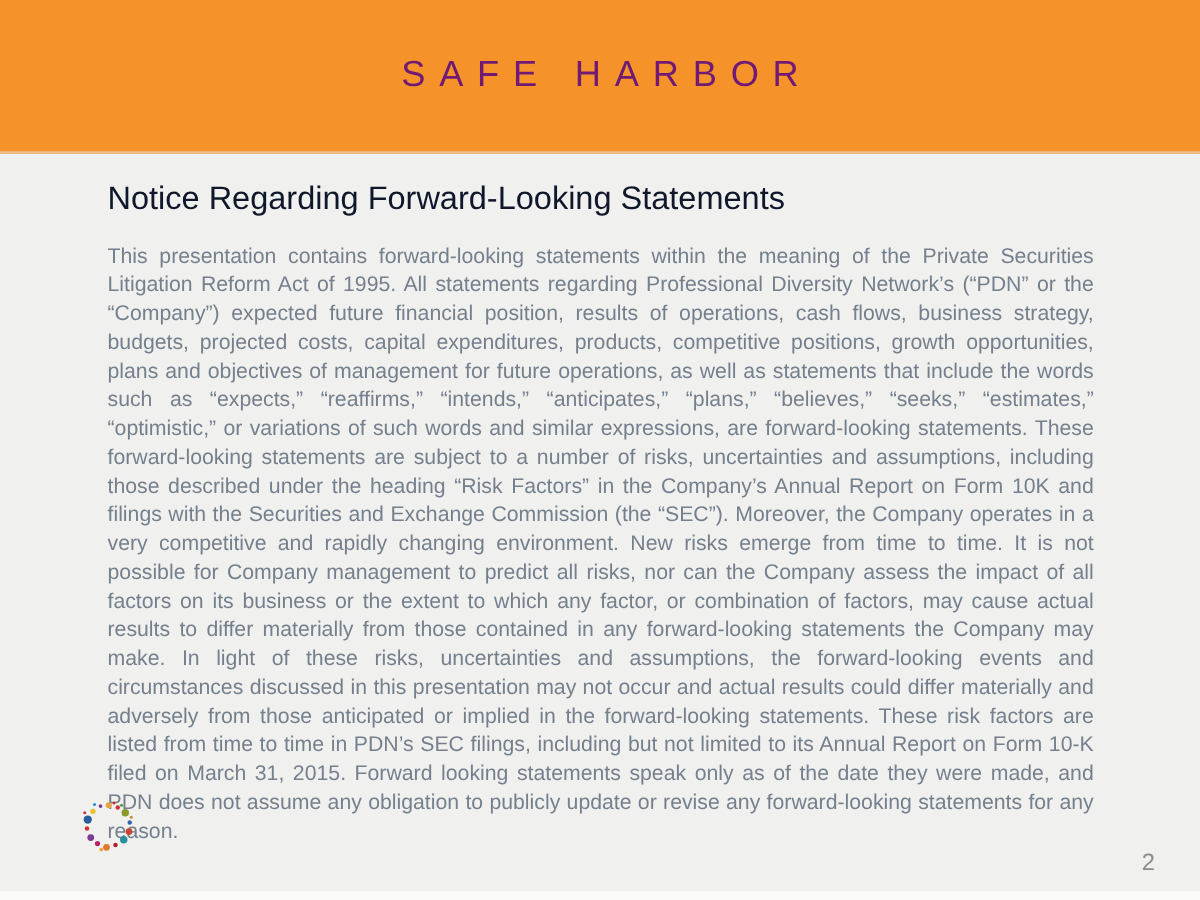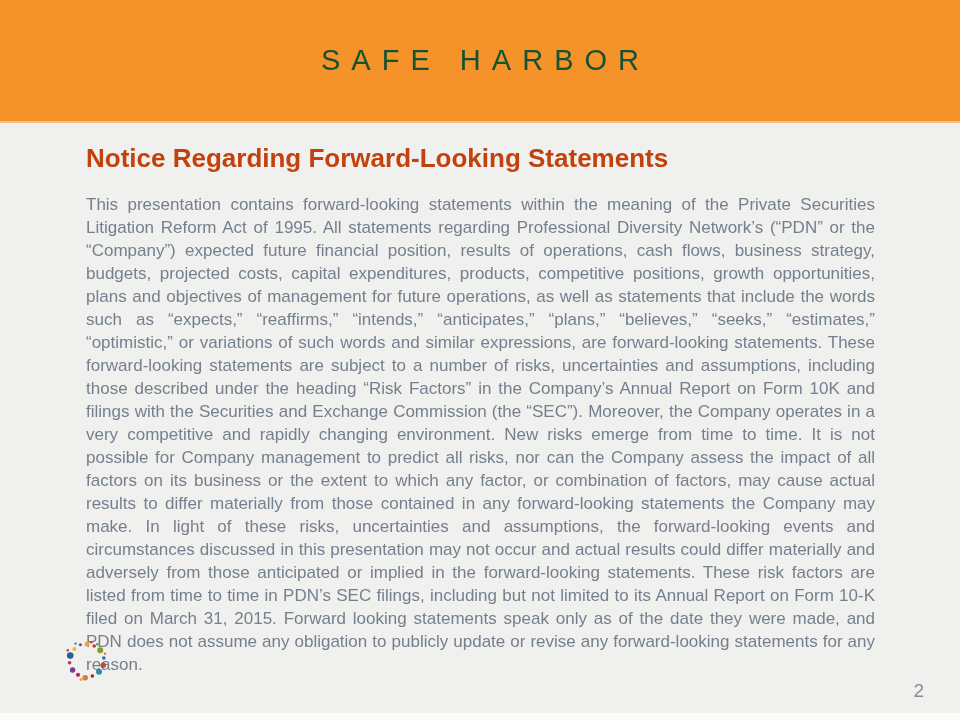--- a/index.html
+++ b/index.html
@@ -22,36 +22,36 @@
     background: #f5932a;
     border-bottom: 2px solid #ecc18c;
   }
 
   .slide-title {
     position: absolute;
     top: 44px;
     left: 0;
     width: 100%;
     text-align: center;
-    color: #14532d;
+    color: #701a75;
     font-size: 29px;
     font-weight: 400;
     letter-spacing: 0.38em;
     text-indent: 0.38em; 
     white-space: nowrap;
   }
 
   .body-heading {
     position: absolute;
     top: 143px;
     left: 86px;
     width: 800px;
-    color: #c2410c;
+    color: #0f172a;
     font-size: 26px;
-    font-weight: 700;
+    font-weight: 400;
   }
 
   .body-paragraph {
     position: absolute;
     top: 193px;
     left: 86px;
     width: 789px;
     color: #75808e;
     font-size: 17px;
     line-height: 23px;

